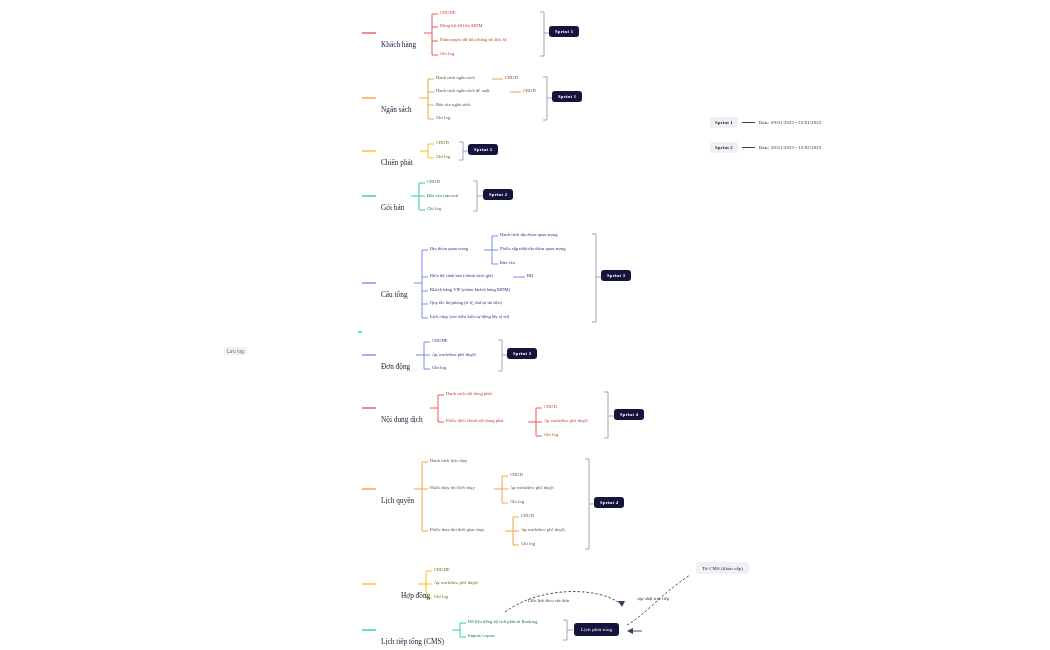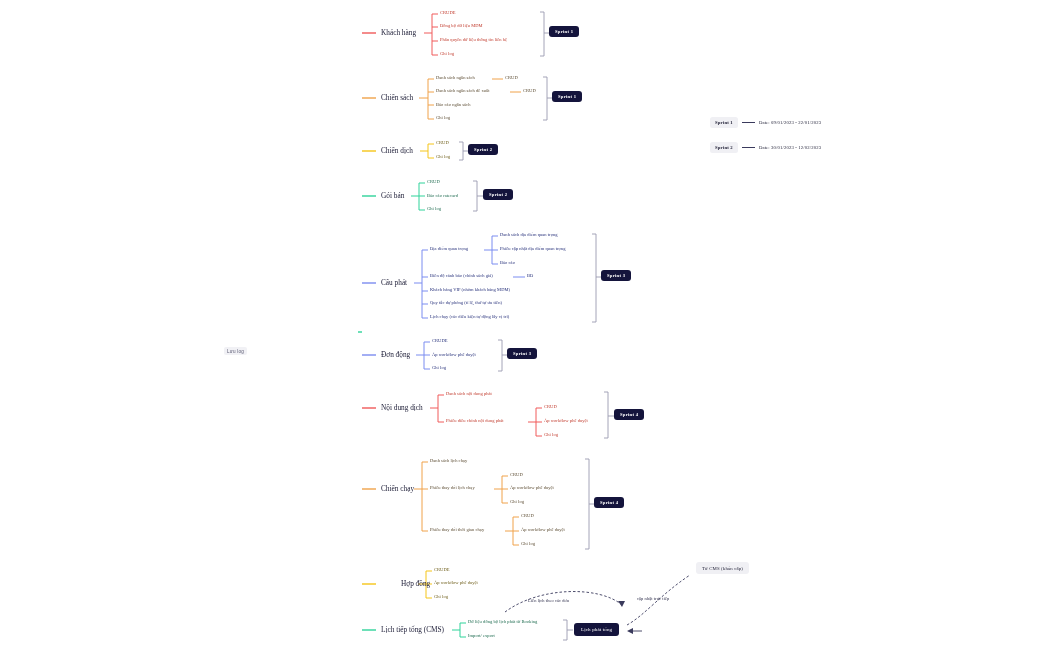--- a/index.html
+++ b/index.html
@@ -50,20 +50,21 @@
   
   .node {
     position: absolute;
     white-space: nowrap;
     line-height: 1;
   }
   .lvl1 {
     font-size: 7.3px;
     color: #1a1a34;
     font-weight: normal;
+    margin-top: 12px;
   }
   .lvl2 {
     font-size: 4.5px;
     letter-spacing: .05px;
   }
   .lvl3 {
     font-size: 4.5px;
     letter-spacing: .05px;
   }
 
@@ -303,41 +304,41 @@
 
   <div class="root-sub">Lưu log</div>
 
   <div class="node lvl1" style="left:381px; top:29px;">Khách hàng</div>
   <div class="node lvl2 c-red" style="left:440px; top:11px;">CRUDE</div>
   <div class="node lvl2 c-red" style="left:440px; top:24px;">Đồng bộ dữ liệu MDM</div>
   <div class="node lvl2 c-red" style="left:440px; top:38px;">Phân quyền dữ liệu thông tin liên hệ</div>
   <div class="node lvl2 c-red" style="left:440px; top:52px;">Ghi log</div>
   <div class="sprint" style="left:549px; top:26px;">Sprint 1</div>
 
-  <div class="node lvl1" style="left:381px; top:94px;">Chiến sách</div>
+  <div class="node lvl1" style="left:381px; top:94px;">Ngân sách</div>
   <div class="node lvl2 c-orange" style="left:436px; top:76px;">Danh sách ngân sách</div>
   <div class="node lvl2 c-orange" style="left:505px; top:76px;">CRUD</div>
   <div class="node lvl2 c-orange" style="left:436px; top:89px;">Danh sách ngân sách đề xuất</div>
   <div class="node lvl2 c-orange" style="left:523px; top:89px;">CRUD</div>
   <div class="node lvl2 c-orange" style="left:436px; top:103px;">Báo cáo ngân sách</div>
   <div class="node lvl2 c-orange" style="left:436px; top:116px;">Ghi log</div>
   <div class="sprint" style="left:552px; top:91px;">Sprint 1</div>
 
-  <div class="node lvl1" style="left:381px; top:147px;">Chiến dịch</div>
+  <div class="node lvl1" style="left:381px; top:147px;">Chiến phát</div>
   <div class="node lvl2 c-yellow" style="left:436px; top:141px;">CRUD</div>
   <div class="node lvl2 c-yellow" style="left:436px; top:155px;">Ghi log</div>
   <div class="sprint" style="left:468px; top:144px;">Sprint 2</div>
 
   <div class="node lvl1" style="left:381px; top:192px;">Gói bán</div>
   <div class="node lvl2 c-green" style="left:427px; top:180px;">CRUD</div>
   <div class="node lvl2 c-green" style="left:427px; top:194px;">Báo cáo ratecard</div>
   <div class="node lvl2 c-green" style="left:427px; top:207px;">Ghi log</div>
   <div class="sprint" style="left:483px; top:189px;">Sprint 2</div>
 
-  <div class="node lvl1" style="left:381px; top:279px;">Cấu phát</div>
+  <div class="node lvl1" style="left:381px; top:279px;">Cấu tổng</div>
   <div class="node lvl2 c-blue" style="left:430px; top:247px;">Địa điểm quan trọng</div>
   <div class="node lvl3 c-blue" style="left:500px; top:233px;">Danh sách địa điểm quan trọng</div>
   <div class="node lvl3 c-blue" style="left:500px; top:247px;">Phiếu cập nhật địa điểm quan trọng</div>
   <div class="node lvl3 c-blue" style="left:500px; top:261px;">Báo cáo</div>
   <div class="node lvl2 c-blue" style="left:430px; top:274px;">Biên độ cảnh báo (chính sách giá)</div>
   <div class="node lvl2 c-blue" style="left:527px; top:274px;">BĐ</div>
   <div class="node lvl2 c-blue" style="left:430px; top:288px;">Khách hàng VIP (nhóm khách hàng MDM)</div>
   <div class="node lvl2 c-blue" style="left:430px; top:301px;">Quy tắc dự phòng (tỉ lệ, thứ tự ưu tiên)</div>
   <div class="node lvl2 c-blue" style="left:430px; top:315px;">Lịch chạy (các điều kiện tự động lấy vị trí)</div>
   <div class="sprint" style="left:601px; top:270px;">Sprint 3</div>
@@ -349,21 +350,21 @@
   <div class="sprint" style="left:507px; top:348px;">Sprint 3</div>
 
   <div class="node lvl1" style="left:381px; top:404px;">Nội dung dịch</div>
   <div class="node lvl2 c-red" style="left:446px; top:392px;">Danh sách nội dung phát</div>
   <div class="node lvl2 c-red" style="left:446px; top:419px;">Phiếu điều chỉnh nội dung phát</div>
   <div class="node lvl3 c-red" style="left:544px; top:405px;">CRUD</div>
   <div class="node lvl3 c-red" style="left:544px; top:419px;">Áp workflow phê duyệt</div>
   <div class="node lvl3 c-red" style="left:544px; top:433px;">Ghi log</div>
   <div class="sprint" style="left:614px; top:409px;">Sprint 4</div>
 
-  <div class="node lvl1" style="left:381px; top:485px;">Chiến chạy</div>
+  <div class="node lvl1" style="left:381px; top:485px;">Lịch quyền</div>
   <div class="node lvl2 c-orange" style="left:430px; top:459px;">Danh sách lịch chạy</div>
   <div class="node lvl2 c-orange" style="left:430px; top:486px;">Phiếu thay đổi lịch chạy</div>
   <div class="node lvl3 c-orange" style="left:510px; top:473px;">CRUD</div>
   <div class="node lvl3 c-orange" style="left:510px; top:486px;">Áp workflow phê duyệt</div>
   <div class="node lvl3 c-orange" style="left:510px; top:500px;">Ghi log</div>
   <div class="node lvl2 c-orange" style="left:430px; top:528px;">Phiếu thay đổi thời gian chạy</div>
   <div class="node lvl3 c-orange" style="left:521px; top:514px;">CRUD</div>
   <div class="node lvl3 c-orange" style="left:521px; top:528px;">Áp workflow phê duyệt</div>
   <div class="node lvl3 c-orange" style="left:521px; top:542px;">Ghi log</div>
   <div class="sprint" style="left:594px; top:497px;">Sprint 4</div>

